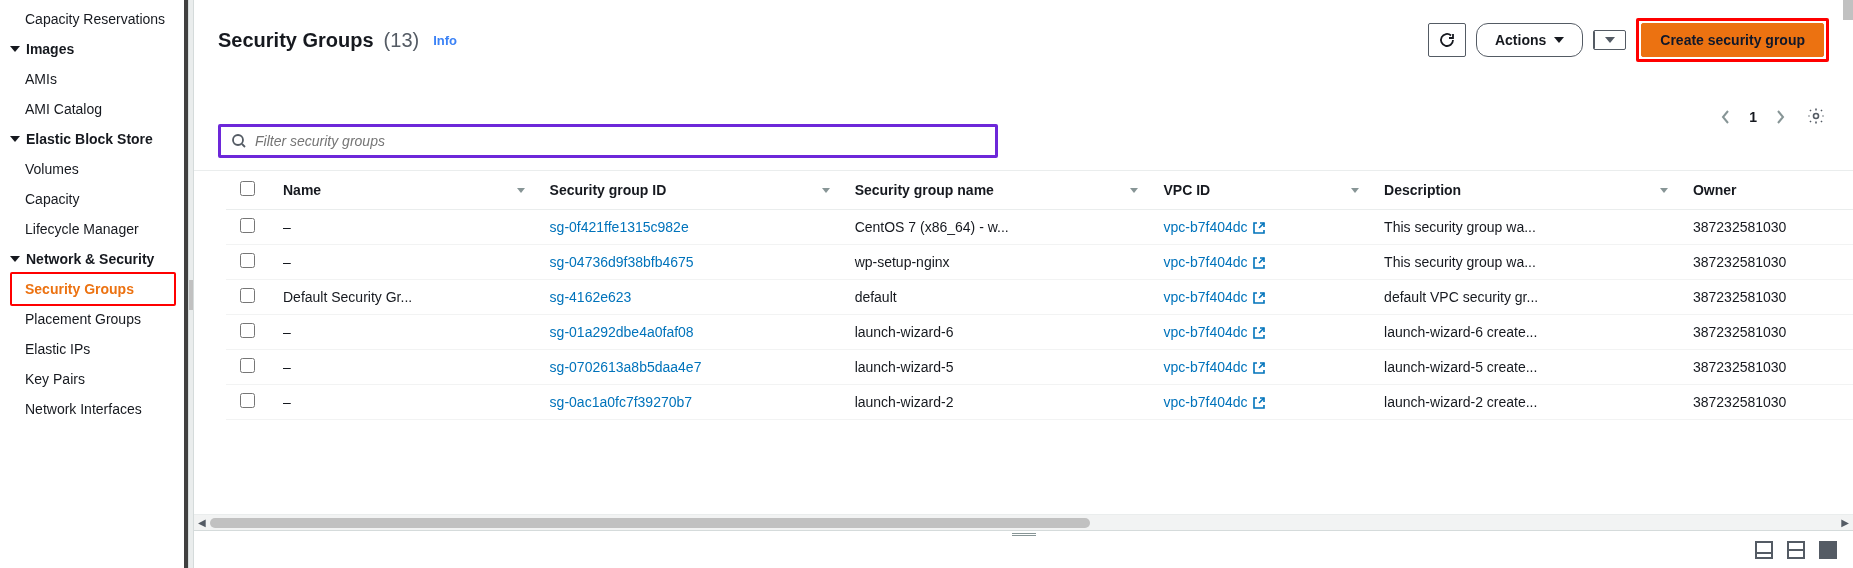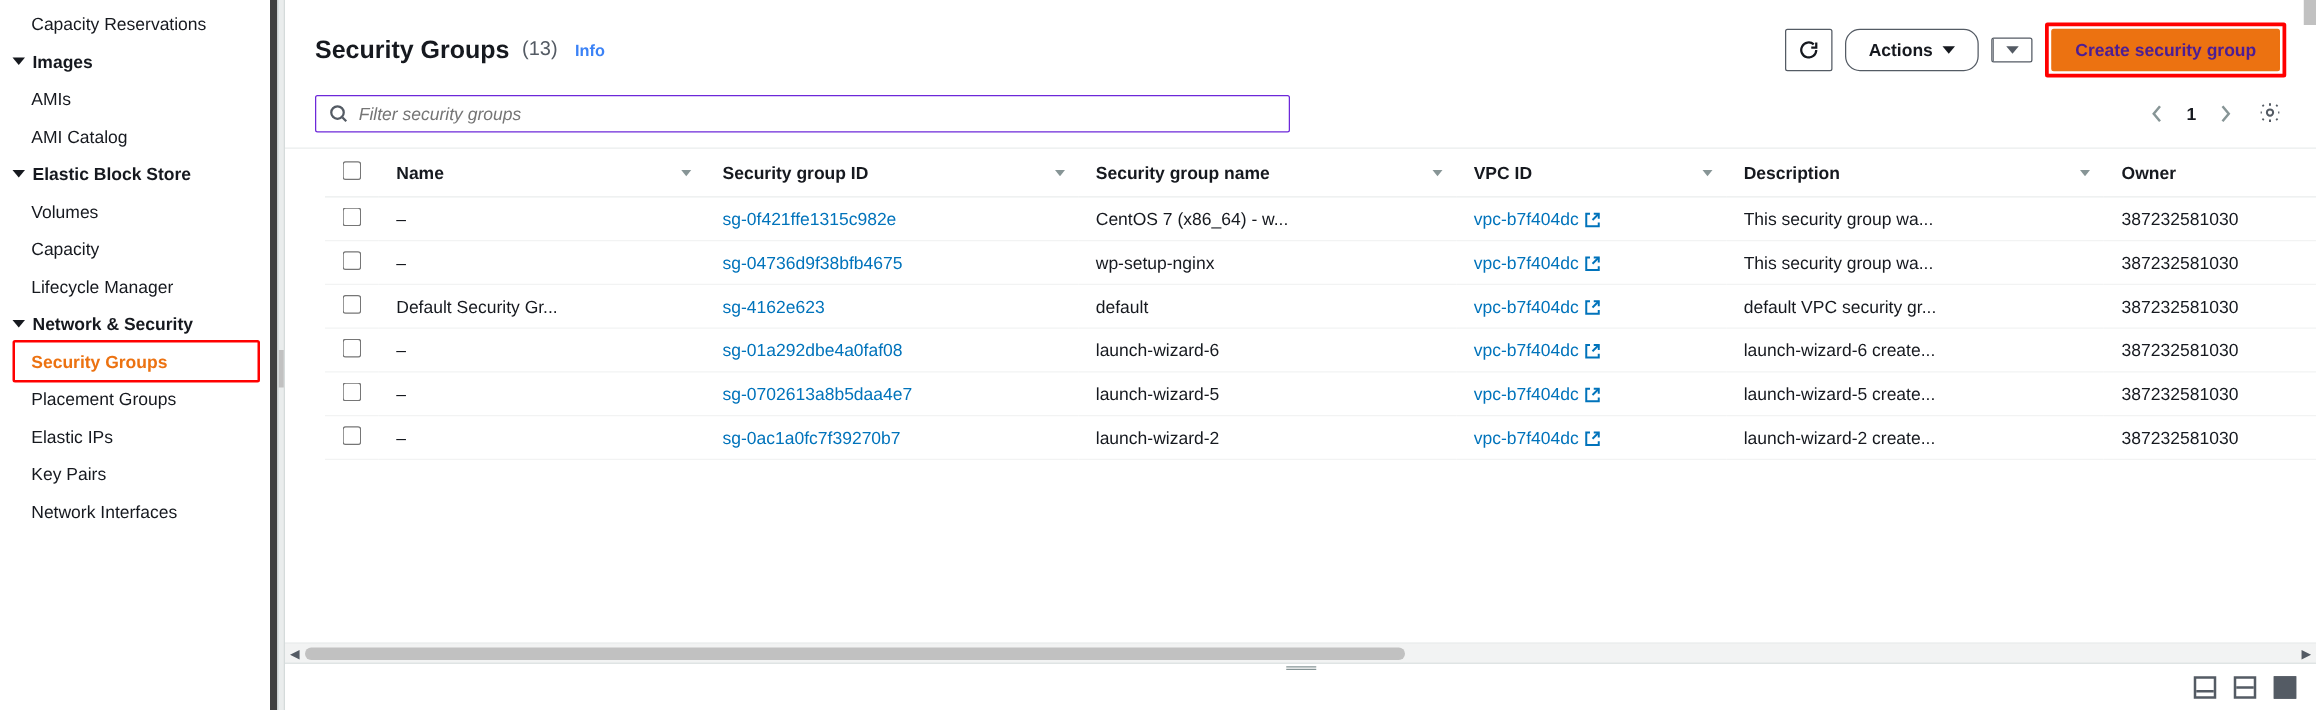--- a/index.html
+++ b/index.html
@@ -1,44 +1,44 @@
 <!DOCTYPE html>
 <html><head>
 <meta charset="utf-8">
 <style>
   * { box-sizing: border-box; margin: 0; padding: 0; }
   body { font-family: "Amazon Ember", "Helvetica Neue", Arial, sans-serif; font-size: 14px; color: #16191f; background: #fff; width: 1853px; height: 568px; overflow: hidden; display: flex; }
   
-  .sidebar { width: 222px; border-right: 6px solid #404040; background: #fff; padding: 4px 0; position: relative; height: 100%; overflow-y: auto; }
+  .sidebar { width: 188px; border-right: 4px solid #404040; background: #fff; padding: 4px 0; position: relative; height: 100%; overflow-y: auto; }
   .sidebar-item { padding: 7px 10px 7px 25px; cursor: pointer; color: #16191f; font-size: 14px; }
   .sidebar-section { padding: 7px 10px; font-weight: 700; font-size: 14px; cursor: pointer; display: flex; align-items: center; gap: 6px; }
   .caret-down { display: inline-block; width: 0; height: 0; border-left: 5px solid transparent; border-right: 5px solid transparent; border-top: 6px solid #16191f; }
   .sidebar-item.active { color: #ec7211; font-weight: 700; }
   .sidebar-item.highlight-box { border: 2px solid #ff0000; margin: -2px 8px -2px 10px; padding-left: 13px; border-radius: 2px; }
   .divider { width: 6px; background: #eaeded; border-left: 1px solid #d5dbdb; border-right: 1px solid #d5dbdb; height: 100%; position: relative; }
   .divider-handle { position: absolute; top: 280px; width: 100%; height: 30px; background: #c1c1c1; }
   
   .main { flex: 1; display: flex; flex-direction: column; height: 100%; position: relative; }
   .content-area { flex: 1; overflow: auto; padding: 0; }
   .header-row { display: flex; align-items: center; padding: 18px 24px 6px 24px; gap: 10px; }
   .page-title { font-size: 20px; font-weight: 700; }
-  .page-count { font-size: 16px; font-weight: 400; color: #545b64; }
+  .page-count { font-size: 20px; font-weight: 400; color: #545b64; }
   .info-link { color: #3b82f6; font-size: 13px; font-weight: 700; cursor: pointer; margin-left: 4px; }
   .header-actions { margin-left: auto; display: flex; gap: 10px; align-items: center; }
   .icon-btn { border: 1px solid #545b64; background: #fff; border-radius: 2px; padding: 6px 10px; cursor: pointer; display: flex; align-items: center; justify-content: center; height: 34px; min-width: 36px; }
   .btn { border: 1px solid #545b64; background: #fff; border-radius: 12px; padding: 6px 18px; cursor: pointer; font-size: 14px; font-weight: 700; display: flex; align-items: center; gap: 8px; height: 34px; }
   .btn-split { display: flex; border: 1px solid #545b64; border-radius: 2px; overflow: hidden; }
   .btn-split .btn-split-main { padding: 6px 18px; color: #545b64; font-size: 14px; font-weight: 700; display: flex; align-items: center; height: 32px; cursor: pointer; }
   .btn-split .btn-split-arrow { border-left: 1px solid #545b64; padding: 6px 10px; display: flex; align-items: center; justify-content: center; cursor: pointer; }
-  .btn-primary { background: #ec7211; border: 1px solid #ec7211; color: #4c1d95; border-radius: 2px; padding: 6px 18px; font-size: 14px; font-weight: 700; height: 34px; display: flex; align-items: center; cursor: pointer; }
+  .btn-primary { background: #ec7211; border: 1px solid #ec7211; color: #0f172a; border-radius: 2px; padding: 6px 18px; font-size: 14px; font-weight: 700; height: 34px; display: flex; align-items: center; cursor: pointer; }
   .highlight-wrap { border: 3px solid #ff0000; padding: 2px; border-radius: 2px; }
   .caret-down-dark { display: inline-block; width: 0; height: 0; border-left: 5px solid transparent; border-right: 5px solid transparent; border-top: 6px solid #16191f; }
   .caret-down-grey { display: inline-block; width: 0; height: 0; border-left: 5px solid transparent; border-right: 5px solid transparent; border-top: 6px solid #545b64; }
   .filter-row { padding: 8px 24px 12px 24px; display: flex; align-items: center; gap: 20px; }
-  .filter-box { border: 1px solid #6d28d9; border-radius: 2px; display: flex; align-items: center; padding: 6px 10px; width: 780px; gap: 8px; }
+  .filter-box { border: 3px solid #6d28d9; border-radius: 2px; display: flex; align-items: center; padding: 6px 10px; width: 780px; gap: 8px; margin-top: 48px; }
   .filter-box input { border: none; outline: none; font-size: 14px; font-style: italic; color: #687078; flex: 1; background: transparent; }
   .pagination { margin-left: auto; display: flex; align-items: center; gap: 18px; color: #545b64; }
   .page-arrow { cursor: pointer; fill: #687078; }
   .page-num { font-weight: 700; color: #16191f; }
   .gear-btn { cursor: pointer; padding: 4px; }
   
   .table-wrap { border-top: 1px solid #eaeded; }
   table { width: 100%; border-collapse: collapse; margin-left: 32px; }
   th { text-align: left; font-weight: 700; font-size: 14px; padding: 10px 14px; border-bottom: 1px solid #eaeded; position: relative; }
   th .sort-caret { position: absolute; right: 10px; top: 50%; transform: translateY(-50%); fill: #879596; cursor: pointer; }

